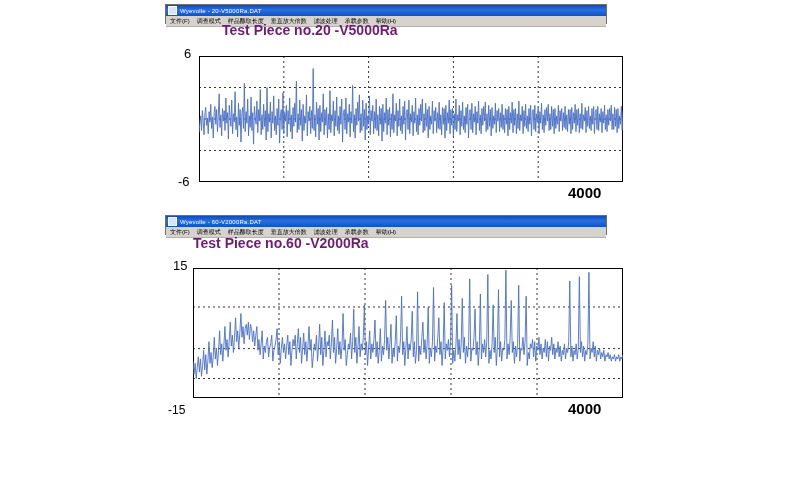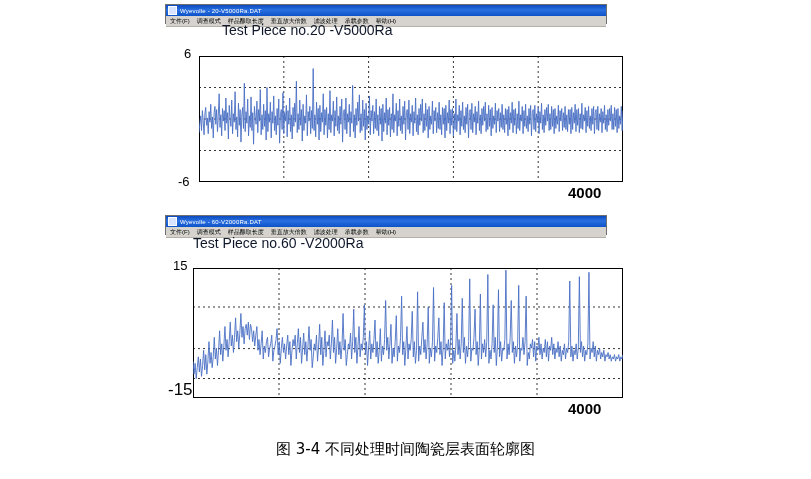--- a/index.html
+++ b/index.html
@@ -49,22 +49,22 @@
     color:#000000;
     white-space:nowrap;
   }
   .menubar span{line-height:10px;}
 
   
   .plotwrap{position:relative;}
   .plotcaption{
     position:absolute;
     font-family:"Liberation Sans", sans-serif;
-    font-weight:normal;
-    color:#0f172a;
+    font-weight:bold;
+    color:#701a75;
     white-space:nowrap;
   }
   .axistext{
     position:absolute;
     font-family:"Liberation Sans", sans-serif;
     color:#000000;
     white-space:nowrap;
   }
   .panel-letter{
     position:absolute;
@@ -139,32 +139,31 @@
       <span>承载参数</span>
       <span>帮助(H)</span>
     </div>
   </div>
 
   <div class="plotcaption" style="left:193px;top:235px;font-size:14px;text-align:center;">Test Piece no.60 -V2000Ra</div>
 
   <div class="panel-letter" style="left:210px;top:271px;">(b)</div>
 
   <div class="axistext" style="left:173px;top:258px;font-size:13px;text-align:right;">15</div>
-  <div class="axistext" style="left:168px;top:380px;font-size:17px;">-15</div>
+  <div class="axistext" style="left:168px;top:403px;font-size:12px;">-15</div>
   <div class="axistext" style="left:568px;top:400px;font-size:15px;font-weight:bold;">4000</div>
 
   <div class="plotwrap" style="position:absolute;left:193px;top:268px;width:430px;height:130px;">
     <svg id="svg-b" width="430" height="130" viewBox="0 0 430 130">
         <rect x="0.5" y="0.5" width="429" height="129" fill="#ffffff" stroke="#000000" stroke-width="1"></rect>
         <line x1="0" x2="430" y1="39" y2="39" stroke="#000000" stroke-width="0.8" stroke-dasharray="2,3"></line>
         <line x1="0" x2="430" y1="80.6" y2="80.6" stroke="#000000" stroke-width="0.8" stroke-dasharray="2,3"></line>
         <line x1="0" x2="430" y1="110.5" y2="110.5" stroke="#000000" stroke-width="0.8" stroke-dasharray="2,3"></line>
         <line y1="0" y2="130" x1="86" x2="86" stroke="#000000" stroke-width="0.8" stroke-dasharray="2,3"></line>
         <line y1="0" y2="130" x1="172" x2="172" stroke="#000000" stroke-width="0.8" stroke-dasharray="2,3"></line>
         <line y1="0" y2="130" x1="258" x2="258" stroke="#000000" stroke-width="0.8" stroke-dasharray="2,3"></line>
         <line y1="0" y2="130" x1="344" x2="344" stroke="#000000" stroke-width="0.8" stroke-dasharray="2,3"></line>
         <polyline points="0.00,93.17 1.06,106.17 2.13,95.33 3.19,110.50 4.26,99.67 5.32,88.83 6.39,104.00 7.45,91.00 8.51,108.33 9.58,97.50 10.64,82.33 11.71,101.83 12.77,86.67 13.84,106.17 14.90,93.17 15.97,73.67 17.03,95.33 18.09,84.50 19.16,99.67 20.22,88.83 21.29,69.33 22.35,91.00 23.42,80.17 24.48,97.50 25.54,82.33 26.61,62.83 27.67,86.67 28.74,75.83 29.80,93.17 30.87,78.00 31.93,58.50 33.00,82.33 34.06,71.50 35.12,88.83 36.19,73.67 37.25,54.17 38.32,78.00 39.38,67.17 40.45,84.50 41.51,69.33 42.57,49.83 43.64,73.67 44.70,62.83 45.77,80.17 46.83,65.00 47.90,45.50 48.96,69.33 50.02,58.50 51.09,75.83 52.15,60.67 53.22,56.33 54.28,67.17 55.35,54.17 56.41,71.50 57.48,56.33 58.54,60.67 59.60,73.67 60.67,62.83 61.73,78.00 62.80,67.17 63.86,58.50 64.93,82.33 65.99,71.50 67.05,86.67 68.12,75.83 69.18,62.83 70.25,91.00 71.31,78.00 72.38,84.50 73.44,73.67 74.50,69.33 75.57,88.83 76.63,80.17 77.70,75.83 78.76,67.17 79.83,93.17 80.89,82.33 81.96,78.00 83.02,71.50 84.08,60.67 85.15,86.67 86.21,73.67 87.28,95.33 88.34,80.17 89.41,69.33 90.47,84.50 91.53,75.83 92.60,91.00 93.66,78.00 94.73,67.17 95.79,86.67 96.86,73.67 97.92,97.50 98.99,82.33 100.05,71.50 101.11,78.00 102.18,67.17 103.24,91.00 104.31,75.83 105.37,60.67 106.44,84.50 107.50,69.33 108.56,95.33 109.63,80.17 110.69,65.00 111.76,86.67 112.82,73.67 113.89,93.17 114.95,78.00 116.01,58.50 117.08,82.33 118.14,71.50 119.21,99.67 120.27,88.83 121.34,75.83 122.40,82.33 123.47,67.17 124.53,93.17 125.59,78.00 126.66,56.33 127.72,86.67 128.79,69.33 129.85,97.50 130.92,82.33 131.98,62.83 133.04,88.83 134.11,73.67 135.17,78.00 136.24,67.17 137.30,91.00 138.37,75.83 139.43,52.00 140.50,84.50 141.56,69.33 142.62,95.33 143.69,80.17 144.75,60.67 145.82,86.67 146.88,73.67 147.95,91.00 149.01,78.00 150.07,45.50 151.14,82.33 152.20,71.50 153.27,97.50 154.33,86.67 155.40,75.83 156.46,80.17 157.52,65.00 158.59,91.00 159.65,73.67 160.72,41.17 161.78,84.50 162.85,69.33 163.91,95.33 164.98,78.00 166.04,58.50 167.10,88.83 168.17,75.83 169.23,82.33 170.30,69.33 171.36,36.83 172.43,86.67 173.49,73.67 174.55,97.50 175.62,80.17 176.68,62.83 177.75,91.00 178.81,75.83 179.88,84.50 180.94,71.50 182.00,52.00 183.07,88.83 184.13,73.67 185.20,95.33 186.26,82.33 187.33,60.67 188.39,93.17 189.46,78.00 190.52,86.67 191.58,71.50 192.65,32.50 193.71,82.33 194.78,69.33 195.84,91.00 196.91,75.83 197.97,56.33 199.03,95.33 200.10,80.17 201.16,88.83 202.23,73.67 203.29,47.67 204.36,93.17 205.42,78.00 206.49,84.50 207.55,69.33 208.61,28.17 209.68,86.67 210.74,73.67 211.81,97.50 212.87,80.17 213.94,58.50 215.00,91.00 216.06,75.83 217.13,82.33 218.19,71.50 219.26,43.33 220.32,88.83 221.39,73.67 222.45,95.33 223.51,82.33 224.58,23.83 225.64,93.17 226.71,78.00 227.77,86.67 228.84,69.33 229.90,54.17 230.97,84.50 232.03,71.50 233.09,91.00 234.16,75.83 235.22,39.00 236.29,95.33 237.35,80.17 238.42,88.83 239.48,73.67 240.54,19.50 241.61,93.17 242.67,78.00 243.74,84.50 244.80,69.33 245.87,49.83 246.93,86.67 248.00,73.67 249.06,97.50 250.12,80.17 251.19,34.67 252.25,91.00 253.32,75.83 254.38,82.33 255.45,71.50 256.51,88.83 257.57,73.67 258.64,17.33 259.70,95.33 260.77,82.33 261.83,93.17 262.90,78.00 263.96,45.50 265.02,86.67 266.09,71.50 267.15,91.00 268.22,75.83 269.28,30.33 270.35,84.50 271.41,69.33 272.48,95.33 273.54,78.00 274.60,88.83 275.67,73.67 276.73,10.83 277.80,93.17 278.86,80.17 279.93,82.33 280.99,69.33 282.05,41.17 283.12,86.67 284.18,73.67 285.25,97.50 286.31,80.17 287.38,26.00 288.44,91.00 289.50,75.83 290.57,84.50 291.63,71.50 292.70,88.83 293.76,73.67 294.83,6.50 295.89,95.33 296.96,82.33 298.02,91.00 299.08,75.83 300.15,36.83 301.21,84.50 302.28,69.33 303.34,97.50 304.41,78.00 305.47,21.67 306.53,88.83 307.60,73.67 308.66,93.17 309.73,80.17 310.79,82.33 311.86,71.50 312.92,2.17 313.99,91.00 315.05,75.83 316.11,86.67 317.18,69.33 318.24,32.50 319.31,84.50 320.37,73.67 321.44,95.33 322.50,78.00 323.56,88.83 324.63,75.83 325.69,17.33 326.76,93.17 327.82,80.17 328.89,82.33 329.95,69.33 331.01,86.67 332.08,73.67 333.14,28.17 334.21,97.50 335.27,84.50 336.34,91.00 337.40,75.83 338.47,80.17 339.53,71.50 340.59,88.83 341.66,73.67 342.72,93.17 343.79,78.00 344.85,82.33 345.92,69.33 346.98,86.67 348.04,75.83 349.11,91.00 350.17,80.17 351.24,84.50 352.30,71.50 353.37,88.83 354.43,73.67 355.50,93.17 356.56,78.00 357.62,82.33 358.69,69.33 359.75,86.67 360.82,75.83 361.88,91.00 362.95,80.17 364.01,84.50 365.07,73.67 366.14,88.83 367.20,78.00 368.27,93.17 369.33,82.33 370.40,86.67 371.46,75.83 372.52,91.00 373.59,80.17 374.65,84.50 375.72,73.67 376.78,13.00 377.85,88.83 378.91,78.00 379.98,93.17 381.04,82.33 382.10,86.67 383.17,75.83 384.23,91.00 385.30,80.17 386.36,8.67 387.43,84.50 388.49,73.67 389.55,88.83 390.62,78.00 391.68,93.17 392.75,82.33 393.81,86.67 394.88,75.83 395.94,4.33 397.00,91.00 398.07,80.17 399.13,84.50 400.20,73.67 401.26,88.83 402.33,78.00 403.39,93.17 404.46,82.33 405.52,86.67 406.58,80.17 407.65,91.00 408.71,84.50 409.78,88.83 410.84,82.33 411.91,93.17 412.97,86.67 414.03,88.83 415.10,84.50 416.16,91.00 417.23,86.67 418.29,93.17 419.36,88.83 420.42,91.00 421.49,86.67 422.55,93.17 423.61,88.83 424.68,91.00 425.74,86.67 426.81,93.17 427.87,88.83 428.94,91.00 430.00,86.67" fill="none" stroke="#4a6fc4" stroke-width="0.9"></polyline>
       </svg>
   </div>
 
-  <div class="figcaption" style="left:0;top:440px;">图  3-4  不同处理时间陶瓷层表面轮廓图</div>
 
 </div>
 
 </body></html>

